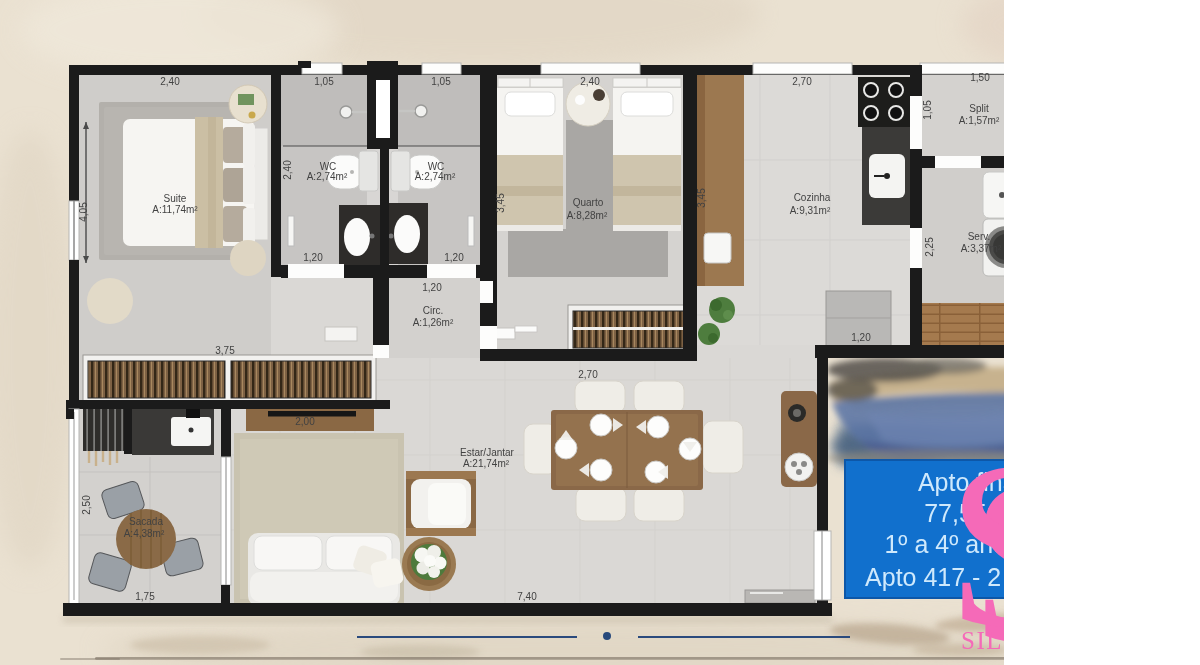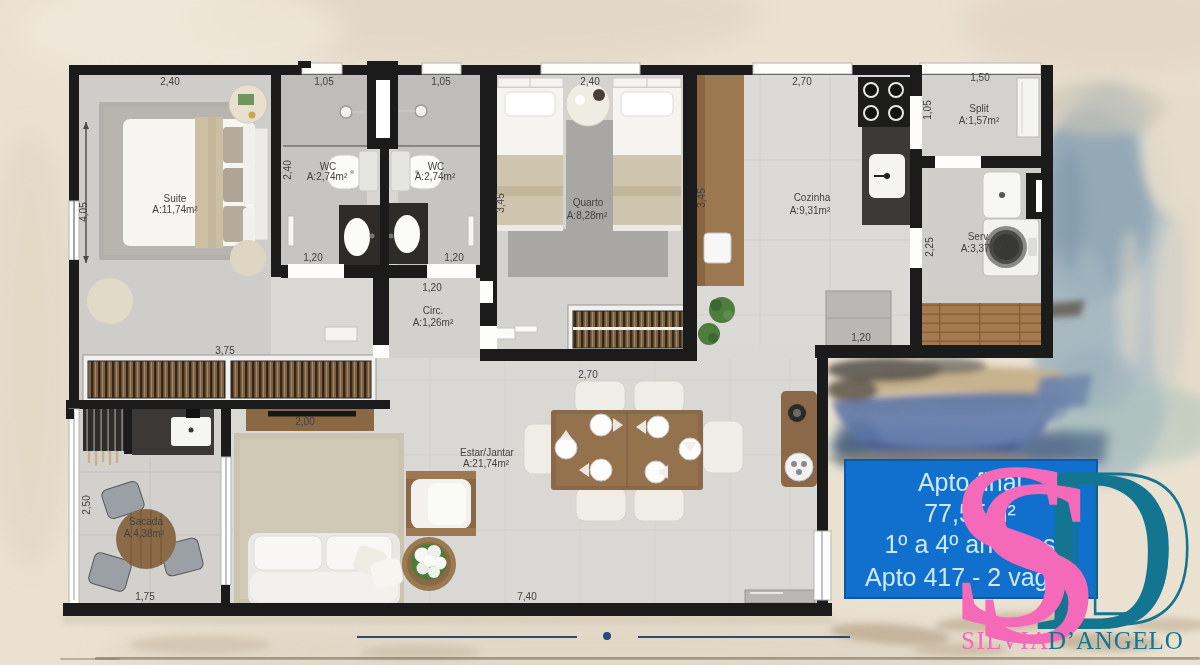--- a/index.html
+++ b/index.html
@@ -1,16 +1,16 @@
 <!DOCTYPE html>
 <html><head>
 <meta charset="utf-8">
 <style>
 html,body{margin:0;padding:0;background:#fff}
-#c{position:relative;width:1200px;height:665px;overflow:hidden;background:#737373;font-family:"Liberation Sans",sans-serif}
+#c{position:relative;width:1004px;height:665px;overflow:hidden;background:#737373;font-family:"Liberation Sans",sans-serif}
 svg{position:absolute;top:0;left:0;display:block}
 </style>
 </head>
 <body>
 <div id="c">
 <svg width="1200" height="665" viewBox="0 0 1200 665" xmlns="http://www.w3.org/2000/svg">
 <defs>
 <filter id="b6" x="-50%" y="-50%" width="200%" height="200%">
           <feGaussianBlur stdDeviation="6"></feGaussianBlur>
         </filter>

